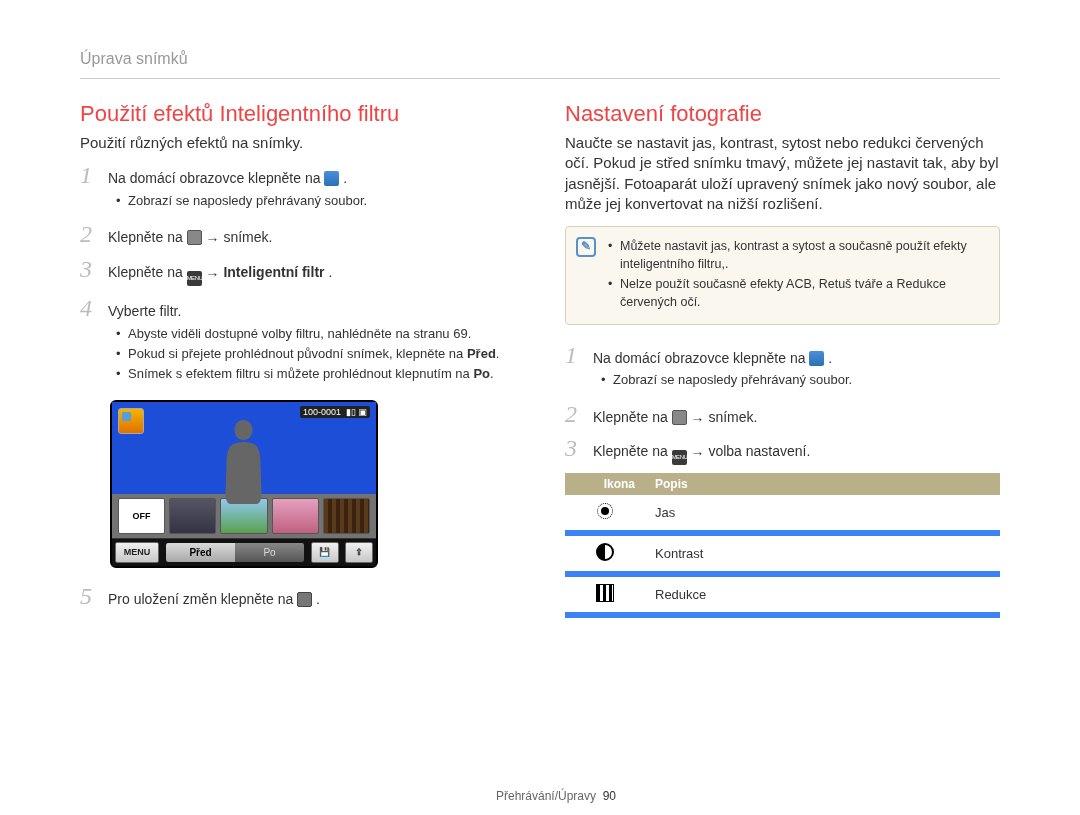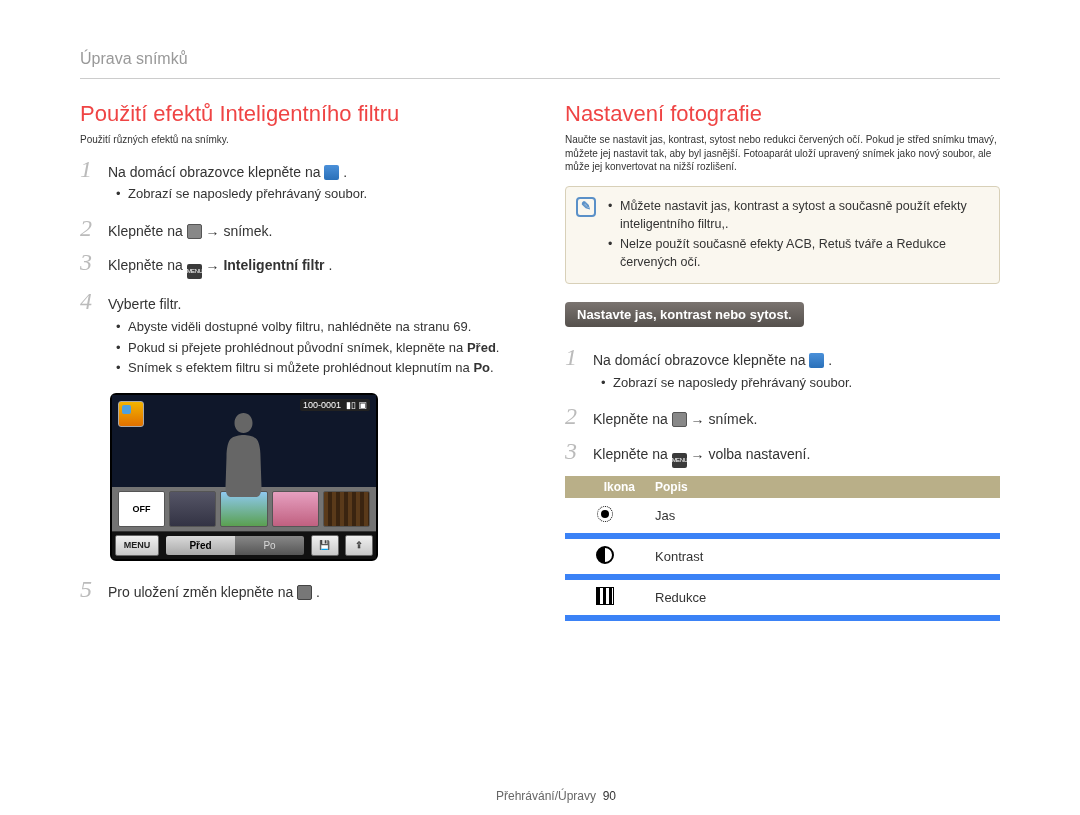--- a/index.html
+++ b/index.html
@@ -27,21 +27,21 @@
     flex: 1;
     min-width: 0;
   }
   h2.section {
     color: #ef4444;
     font-weight: normal;
     font-size: 22px;
     margin-bottom: 6px;
   }
   .desc {
-    font-size: 10px;
+    font-size: 15px;
     margin-bottom: 10px;
     line-height: 1.35;
   }
   .step-row {
     display: flex;
     align-items: baseline;
     gap: 10px;
     margin-top: 10px;
     font-size: 14px;
   }
@@ -95,21 +95,21 @@
     width: 268px;
     margin: 14px 0 0 30px;
     border: 2px solid #000;
     border-radius: 6px;
     background: #0b0b0b;
     position: relative;
   }
   .screen-top {
     height: 92px;
     position: relative;
-    background: #0f172a;
+    background: #1d4ed8;
   }
   .screen-corner-icon {
     position: absolute;
     top: 6px; left: 6px;
     width: 26px; height: 26px;
     background: linear-gradient(#f4b400,#e07000);
     border: 1px solid #aaa;
     border-radius: 3px;
   }
   .screen-corner-icon::after{
@@ -325,21 +325,20 @@
     <div class="desc">Naučte se nastavit jas, kontrast, sytost nebo redukci červených očí. Pokud je střed snímku tmavý, můžete jej nastavit tak, aby byl jasnější. Fotoaparát uloží upravený snímek jako nový soubor, ale může jej konvertovat na nižší rozlišení.</div>
 
     <div class="note-box">
       <div class="note-icon">✎</div>
       <ul>
         <li>Můžete nastavit jas, kontrast a sytost a současně použít efekty inteligentního filtru,.</li>
         <li>Nelze použít současně efekty ACB, Retuš tváře a Redukce červených očí.</li>
       </ul>
     </div>
 
-    <div class="pill-label">Nastavte jas, kontrast nebo sytost.</div>
 
     <div class="step-row">
       <div class="step-num">1</div>
       <div class="step-body">
         <span>Na domácí obrazovce klepněte na </span>
         <span class="inline-icon icon-album"></span>
         <span>.</span>
         <ul>
             <li>Zobrazí se naposledy přehrávaný soubor.</li>
           </ul>

